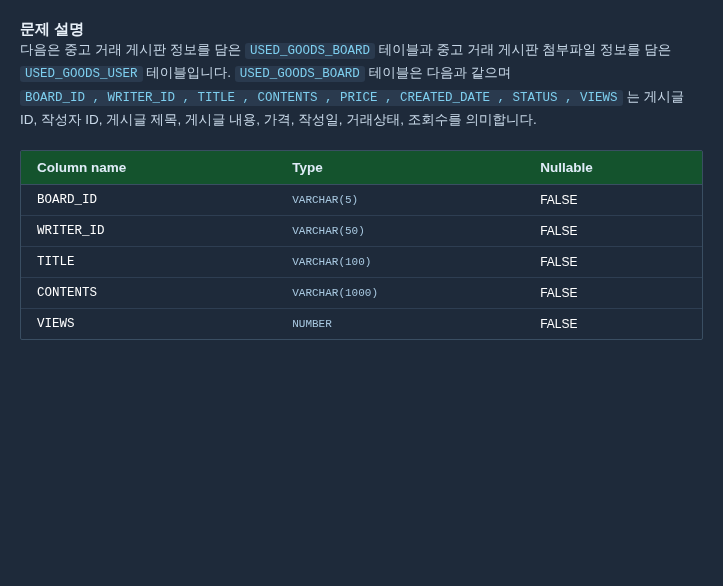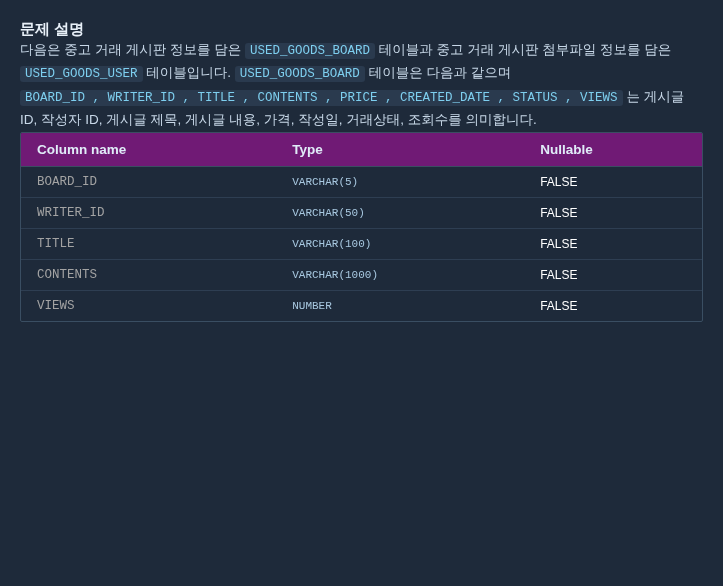--- a/index.html
+++ b/index.html
@@ -20,20 +20,21 @@
 
     .section-title {
       color: #e8f0f8;
       font-size: 15px;
       font-weight: bold;
     }
 
     .description {
       color: #c8d8e8;
       line-height: 1.7;
+      margin-bottom: 18px;
       font-size: 13.5px;
     }
 
     .code-tag {
       background-color: #2a3a4e;
       color: #7ecfef;
       font-family: 'Courier New', monospace;
       font-size: 12.5px;
       padding: 1px 5px;
       border-radius: 3px;
@@ -45,21 +46,21 @@
       border-radius: 2px;
       overflow: hidden;
     }
 
     table {
       width: 100%;
       border-collapse: collapse;
     }
 
     thead tr {
-      background-color: #701a75;
+      background-color: #14532d;
     }
 
     thead th {
       color: #e0ecf8;
       font-weight: bold;
       padding: 9px 16px;
       text-align: left;
       font-size: 13.5px;
       border-bottom: 1px solid #3a4e62;
     }
@@ -72,21 +73,21 @@
       border-bottom: none;
     }
 
     tbody td {
       padding: 8px 16px;
       font-size: 13px;
       color: #b8ccd8;
     }
 
     tbody td:first-child {
-      color: #a3a3a3;
+      color: #ffffff;
       font-family: 'Courier New', monospace;
       font-size: 12.5px;
     }
 
     tbody td:nth-child(2) {
       color: #a8c8e0;
       font-family: 'Courier New', monospace;
       font-size: 11px;
     }
 

